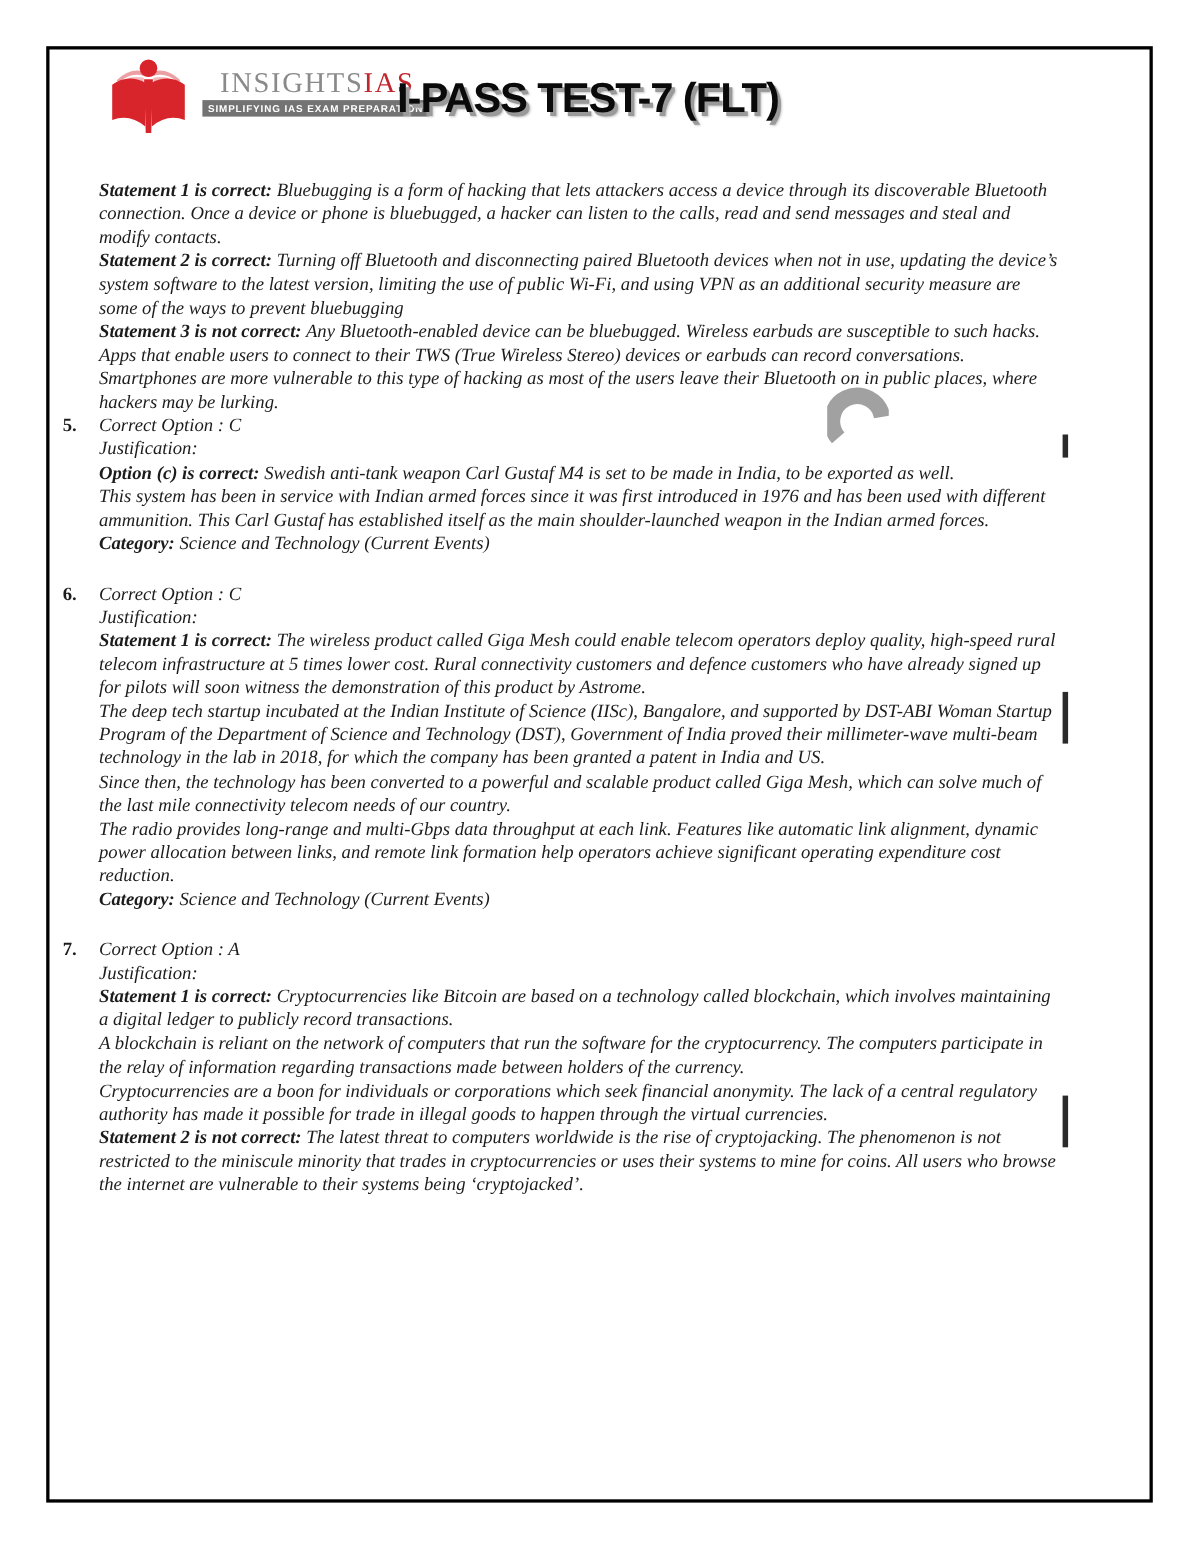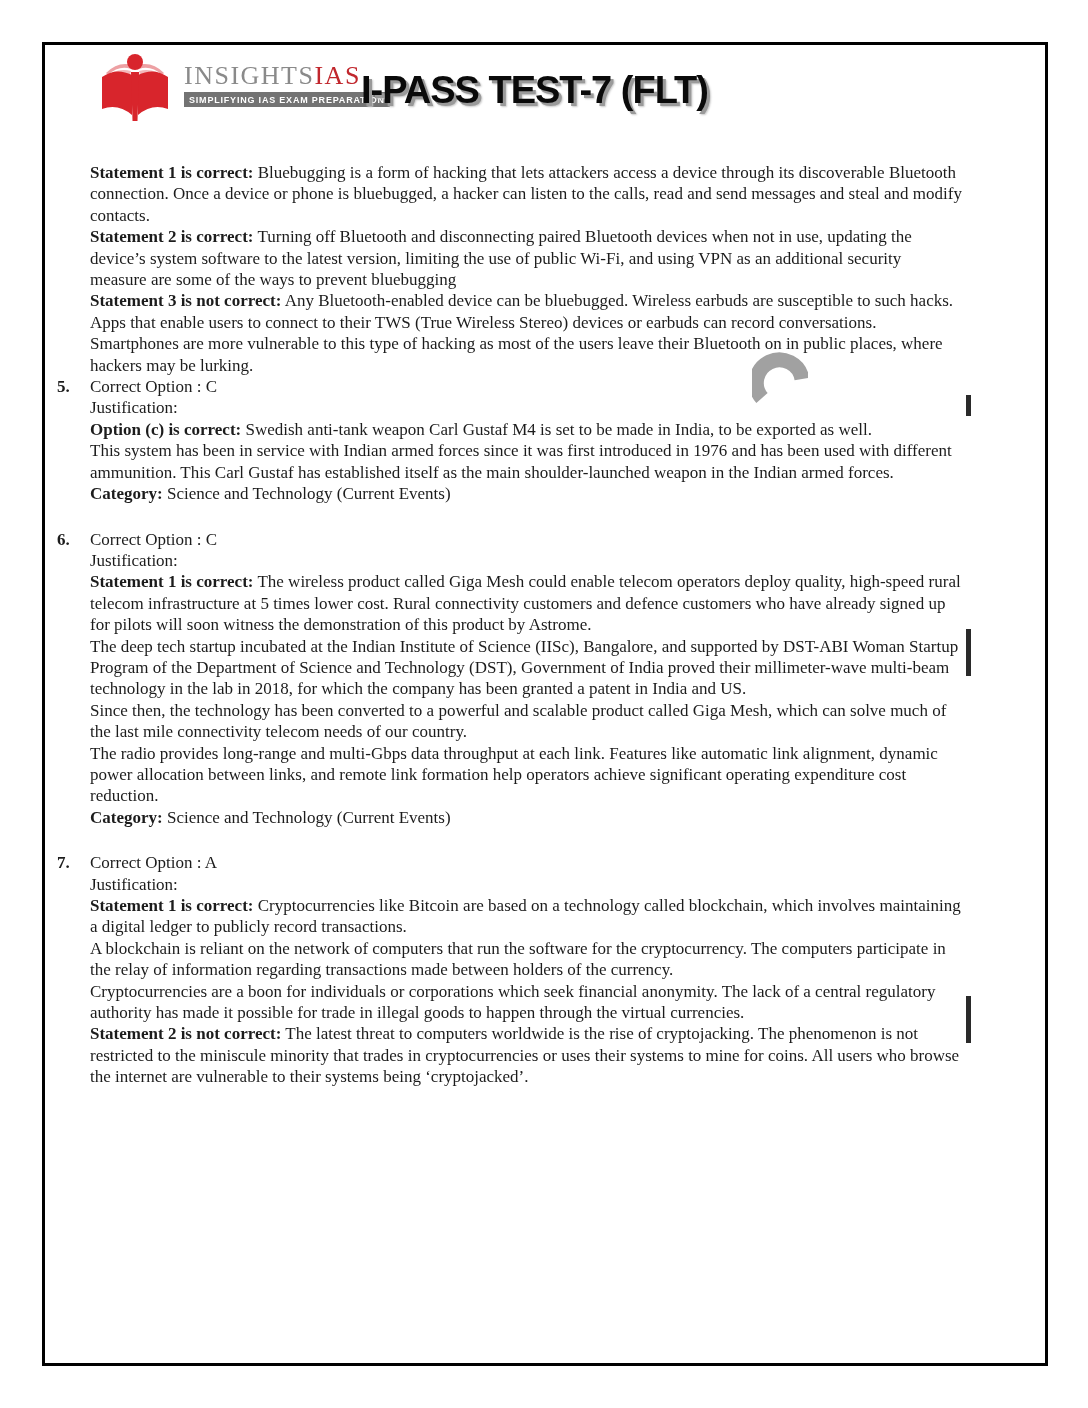--- a/index.html
+++ b/index.html
@@ -4,36 +4,36 @@
 <style>
   html,body{margin:0;padding:0;background:#ffffff;}
   body{width:1088px;height:1408px;position:relative;overflow:hidden;
        font-family:"Liberation Serif",serif;color:#1c1c1c;}
   .frame{position:absolute;left:42px;top:42px;width:1000px;height:1318px;
          border:3px solid #000;background:#fff;}
   
   .logo-icon{position:absolute;left:53px;top:8px;width:74px;height:74px;}
   .logo-text{position:absolute;left:139px;top:18px;}
   .brand-line{font-family:"Liberation Serif",serif;font-size:26px;letter-spacing:1.5px;line-height:26px;}
-  .brand-gray{color:#8a8a8a;}
+  .brand-gray{color:#8a8a8a;margin-left:16px;}
   .brand-red{color:#c1272d;text-align:center;}
   .brand-banner{margin-top:2px;background:#737373;color:#fff;
        font-family:Liberation Sans, sans-serif;font-size:9px;font-weight:bold;
        letter-spacing:0.8px;padding:3px 5px 2px 5px;display:inline-block;white-space:nowrap;}
   .page-title{position:absolute;left:316px;top:24px;
        font-family:"Liberation Sans",sans-serif;font-weight:bold;font-size:38px;
        letter-spacing:-1px;color:#0a0a0a;white-space:nowrap;
        text-shadow:3px 3px 0 #9a9a9a, 4px 4px 2px #c9c9c9;}
   
   .content{position:absolute;left:45px;top:117px;width:872px;
        font-size:17px;line-height:21.4px;text-align:left;}
   .block{position:relative;}
   .block.gap{margin-top:24px;}
   .block-number{position:absolute;left:-33px;top:0;font-weight:bold;}
-  .content p{margin:0;padding:0;}
+  .content p{margin:0;padding:0;font-style:italic;}
   .seg{white-space:pre-wrap;}
   .seg.bold{font-weight:bold;}
   
   .watermark{position:absolute;left:707px;top:301px;width:56px;height:58px;opacity:0.95;}
   
   .tick{position:absolute;left:921px;width:5px;background:#2a2a2a;}
   .tick-1{top:350px;height:21px;}
   .tick-2{top:584px;height:47px;}
   .tick-3{top:951px;height:47px;}
 </style>

